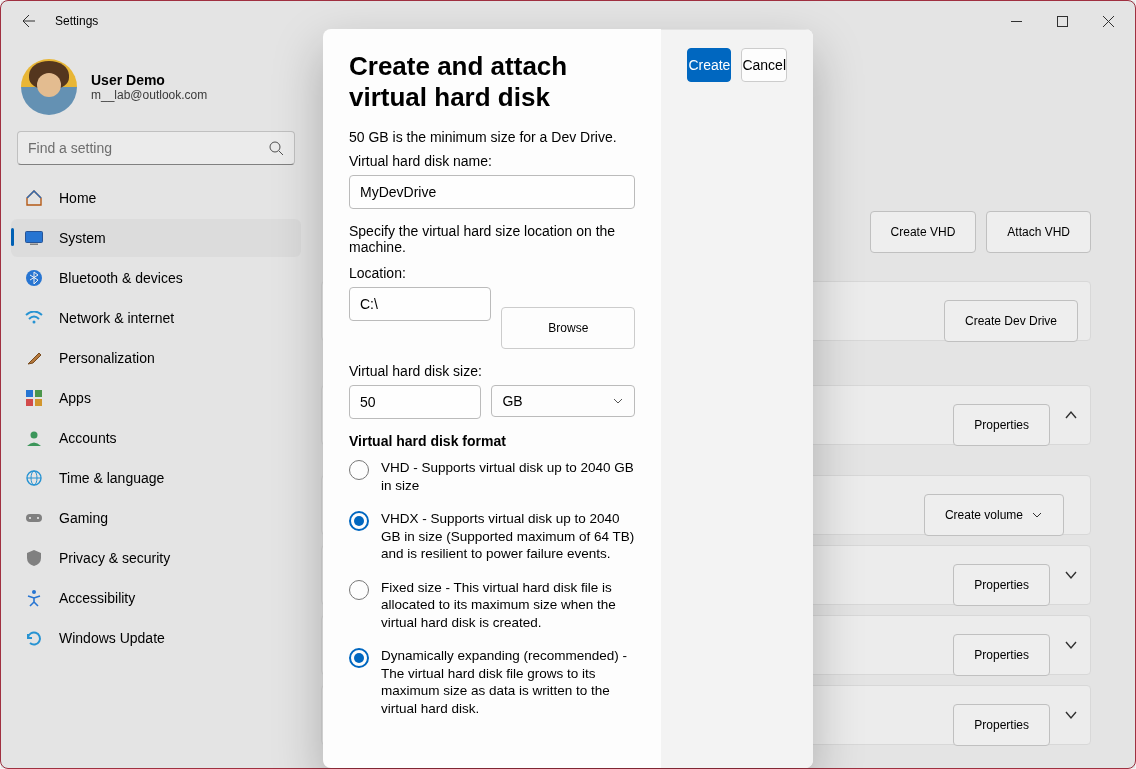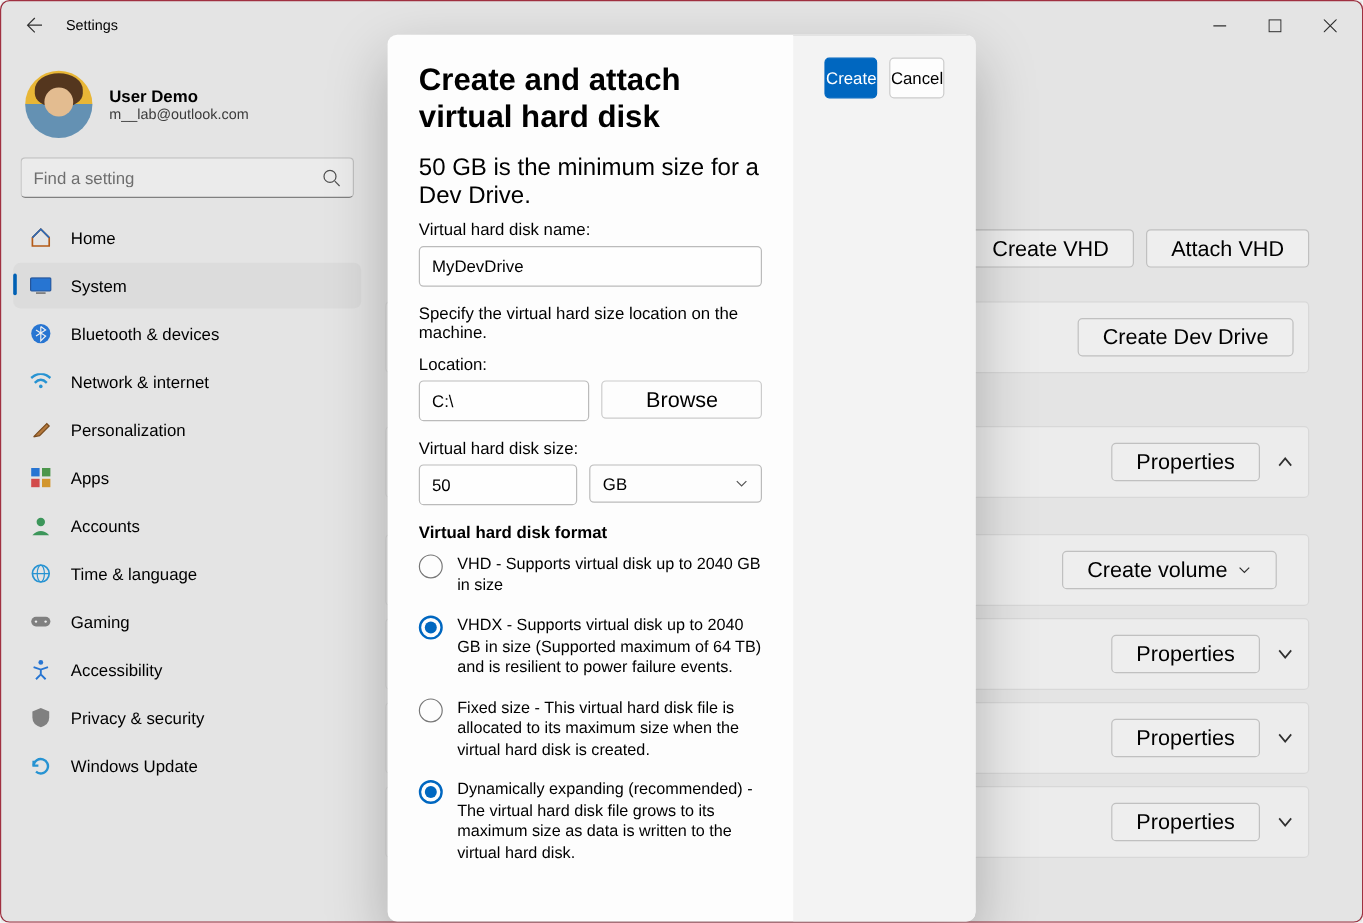--- a/index.html
+++ b/index.html
@@ -24,31 +24,31 @@
   .search { display:flex; align-items:center; height:34px; border:1px solid #ccc; border-bottom:1px solid #888; background:#fafafa; border-radius:4px; padding:0 10px; margin:0 6px 14px 6px; }
   .search input { flex:1; border:none; outline:none; background:transparent; font-size:14px; }
   .nav { display:flex; flex-direction:column; gap:2px; }
   .nav-item { display:flex; align-items:center; gap:16px; height:38px; padding:0 14px; border-radius:6px; font-size:14px; position:relative; }
   .nav-item.selected { background:#eaeaea; }
   .nav-item.selected::before { content:""; position:absolute; left:0px; top:9px; width:3px; height:18px; background:#0067c0; border-radius:3px; }
   .nav-icon { width:18px; height:18px; display:flex; align-items:center; justify-content:center; }
   
   .main { flex:1; padding:10px 44px 0 10px; position:relative; }
   .rowbtns { display:flex; gap:10px; justify-content:flex-end; margin-top:140px; margin-right:0; }
-  .btn { height:32px; padding:0 20px; border:1px solid #ccc; border-radius:4px; background:#fdfdfd; font-size:18px; display:inline-flex; align-items:center; justify-content:center; }
+  .btn { height:42px; padding:0 20px; border:1px solid #ccc; border-radius:4px; background:#fdfdfd; font-size:12px; display:inline-flex; align-items:center; justify-content:center;margin-top:20px; }
   .card { background:#fbfbfb; border:1px solid #e6e6e6; border-radius:4px; height:60px; display:flex; align-items:center; padding:0 12px 0 50px; margin-top:10px; }
   .link { color:#0067c0; font-size:14px; }
   .propcard { display:flex; align-items:center; justify-content:flex-end; gap:14px; }
   .chev { width:14px; height:14px; }
   
   .dialog-backdrop { position:absolute; inset:0; z-index:20; display:flex; justify-content:center; padding-top:28px; }
   .dialog { width:490px; background:#fdfdfd; border-radius:8px; box-shadow:0 20px 50px rgba(0,0,0,0.25); display:flex; overflow:hidden; }
   .dialog-body { padding:22px 26px 18px 26px; }
   .dlg-title { font-size:26px; font-weight:600; margin-bottom:16px; }
-  .dlg-sub { font-size:20px; margin-bottom:8px; }
+  .dlg-sub { font-size:14px; margin-bottom:8px; }
   .lbl { font-size:14px; margin:6px 0 6px 0; }
   .txt { width:100%; height:32px; border:1px solid #bbb; border-radius:4px; padding:16px 10px; font-size:14px; background:#fefefe; }
   .row { display:flex; gap:10px; }
   .row .txt { flex:1; }
   .browse { width:134px; }
   .select { width:144px; height:32px; border:1px solid #bbb; border-radius:4px; display:flex; align-items:center; padding:0 10px; font-size:14px; justify-content:space-between; }
   .fmt-h { font-size:14px; font-weight:600; margin-top:14px; margin-bottom:10px; }
   .radio-row { display:flex; align-items:flex-start; gap:12px; margin:10px 0 16px 0; }
   .radio { width:20px; height:20px; border:1.5px solid #777; border-radius:50%; flex-shrink:0; position:relative; margin-top:1px; }
   .radio.checked { border:2px solid #0067c0; }
@@ -193,34 +193,34 @@
               <svg width="18" height="14" viewBox="0 0 18 14">
                 <rect x="1" y="3" width="16" height="8" rx="4" fill="#888"></rect>
                 <circle cx="5" cy="7" r="1" fill="#fff"></circle>
                 <circle cx="13" cy="7" r="1" fill="#fff"></circle>
               </svg>
             </span>
           <span>Gaming</span>
         </div>
         <div class="nav-item">
           <span class="nav-icon">
+              <svg width="16" height="18" viewBox="0 0 16 18">
+                <path d="M8 1 L15 4 V9 Q15 15 8 17 Q1 15 1 9 V4 Z" fill="#888"></path>
+              </svg>
+            </span>
+          <span>Privacy &amp; security</span>
+        </div>
+        <div class="nav-item">
+          <span class="nav-icon">
               <svg width="18" height="18" viewBox="0 0 18 18">
                 <circle cx="9" cy="3" r="2" fill="#2a7de0"></circle>
                 <path d="M3 7 L9 9 L15 7 M9 9 V13 L5 17 M9 13 L13 17" stroke="#2a7de0" stroke-width="1.6" fill="none"></path>
               </svg>
             </span>
           <span>Accessibility</span>
-        </div>
-        <div class="nav-item">
-          <span class="nav-icon">
-              <svg width="16" height="18" viewBox="0 0 16 18">
-                <path d="M8 1 L15 4 V9 Q15 15 8 17 Q1 15 1 9 V4 Z" fill="#888"></path>
-              </svg>
-            </span>
-          <span>Privacy &amp; security</span>
         </div>
         <div class="nav-item">
           <span class="nav-icon">
               <svg width="18" height="18" viewBox="0 0 18 18">
                 <path d="M3 9 A6 6 0 1 1 5 14" fill="none" stroke="#2a9de0" stroke-width="2"></path>
                 <path d="M3 5 V9 H7" fill="none" stroke="#2a9de0" stroke-width="2"></path>
               </svg>
             </span>
           <span>Windows Update</span>
         </div>

